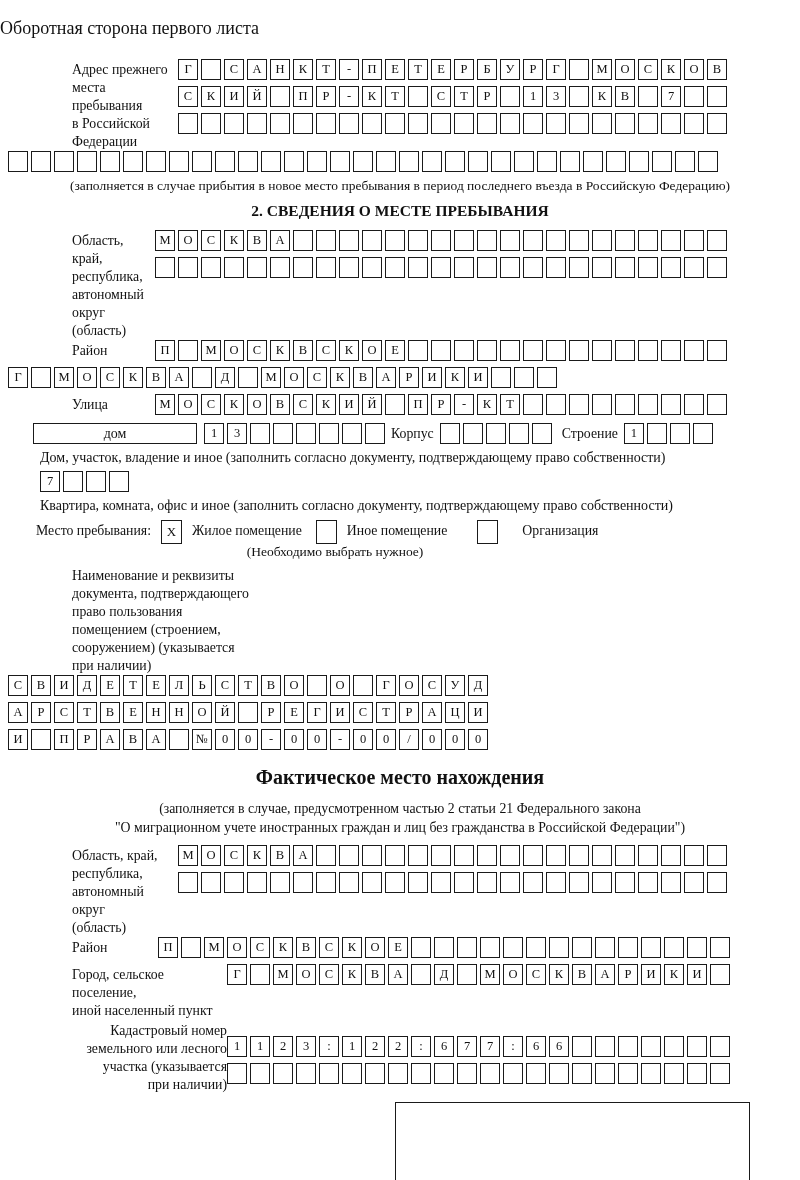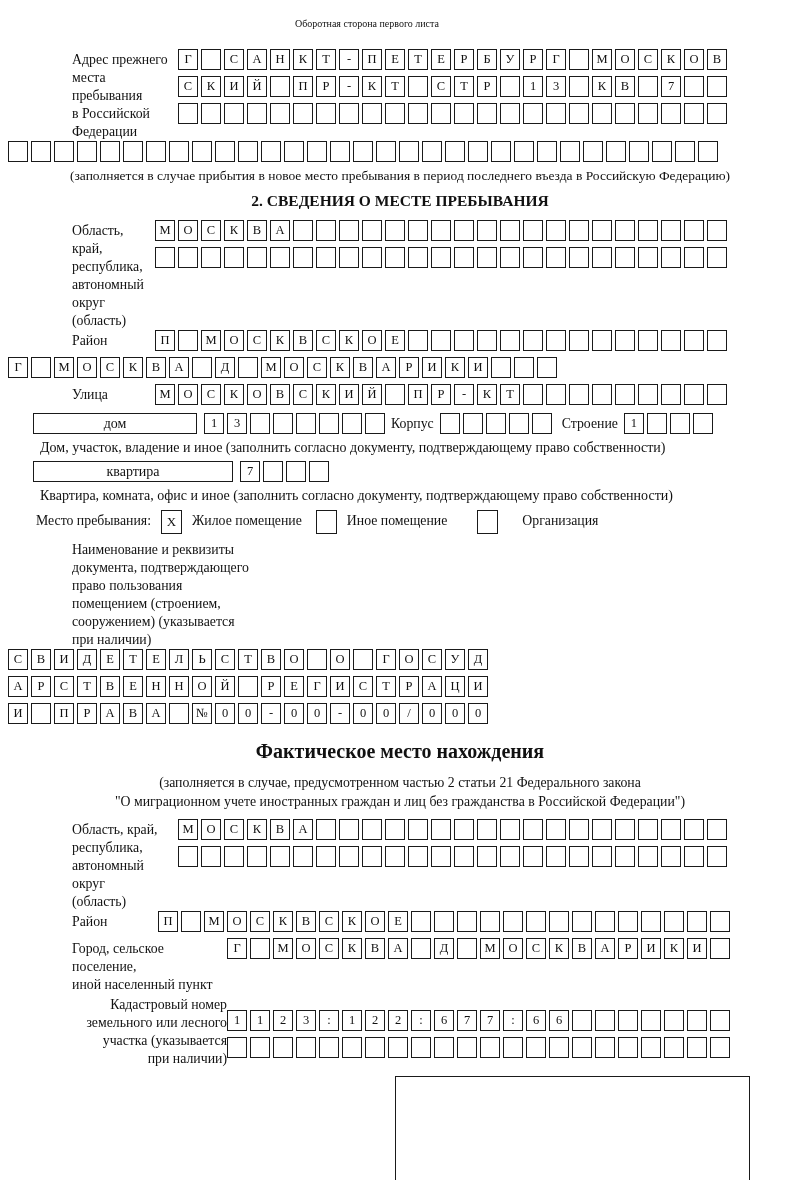--- a/index.html
+++ b/index.html
@@ -7,22 +7,22 @@
     position:relative;
     width:800px; height:1180px;
     background:#ffffff;
     color:#111;
     font-family:"Liberation Serif", serif;
     overflow:hidden;
     box-sizing:border-box;
   }
   .hdr {
     padding:18px 66px 0 0;
-    text-align:center;
-    font-size:10px;
+    text-align:left;
+    font-size:18px;
   }
   .field { display:flex; align-items:flex-start; padding:0 8px; }
   .flabel {
     font-size:13.8px; line-height:18px;
     white-space:pre-line;
     box-sizing:border-box;
     padding-left:64px;
     padding-top:2px;
     flex:none;
   }
@@ -379,39 +379,39 @@
     <div class="boxrow" style="margin-left:6px;">
         <span class="cell">1</span>
         <span class="cell"></span>
         <span class="cell"></span>
         <span class="cell"></span>
       </div>
   </div>
   <div class="small-note" style="padding-left:40px;">Дом, участок, владение и иное (заполнить согласно документу, подтверждающему право собственности)</div>
 
   <div class="hrow" style="margin:5px 0 0 33px;">
-    <div class="widebox" style="width:198px;">квартира</div>
     <div class="boxrow" style="margin-left:7px;">
         <span class="cell">7</span>
         <span class="cell"></span>
         <span class="cell"></span>
         <span class="cell"></span>
       </div>
   </div>
   <div class="small-note" style="padding-left:40px;">Квартира, комната, офис и иное (заполнить согласно документу, подтверждающему право собственности)</div>
 
   <div class="hrow" style="margin:6px 0 0 36px;">
     <div class="inline-lbl">Место пребывания:</div>
     <div class="chk" style="margin-left:10px;">X</div>
     <div class="inline-lbl" style="margin-left:10px;">Жилое помещение</div>
     <div class="chk" style="margin-left:14px;"></div>
     <div class="inline-lbl" style="margin-left:10px;">Иное помещение</div>
     <div class="chk" style="margin-left:30px;"></div>
     <div class="inline-lbl" style="margin-left:24px;">Организация</div>
   </div>
+  <div class="note" style="width:670px;">(Необходимо выбрать нужное)</div>
 
   <div class="field" style="margin-top:5px;flex-direction:column;">
     <div class="flabel" style="width:242px;">Наименование и реквизиты
 документа, подтверждающего
 право пользования
 помещением (строением,
 сооружением) (указывается
 при наличии)</div>
     <div class="rows">
       <div class="boxrow">

